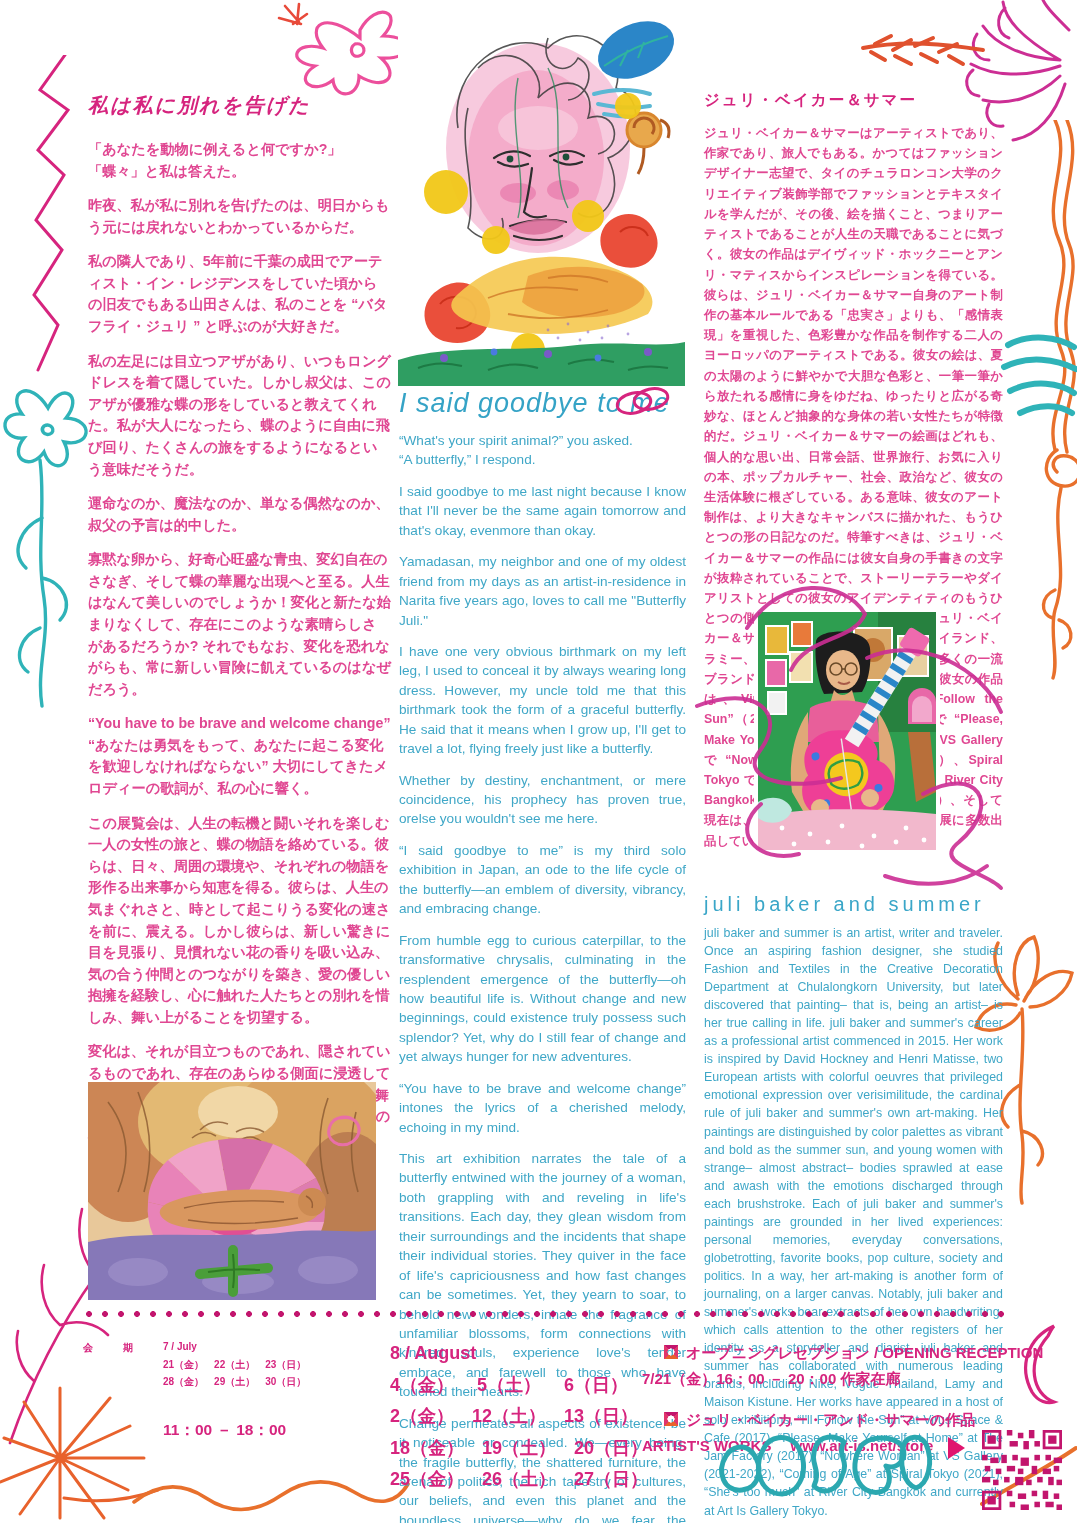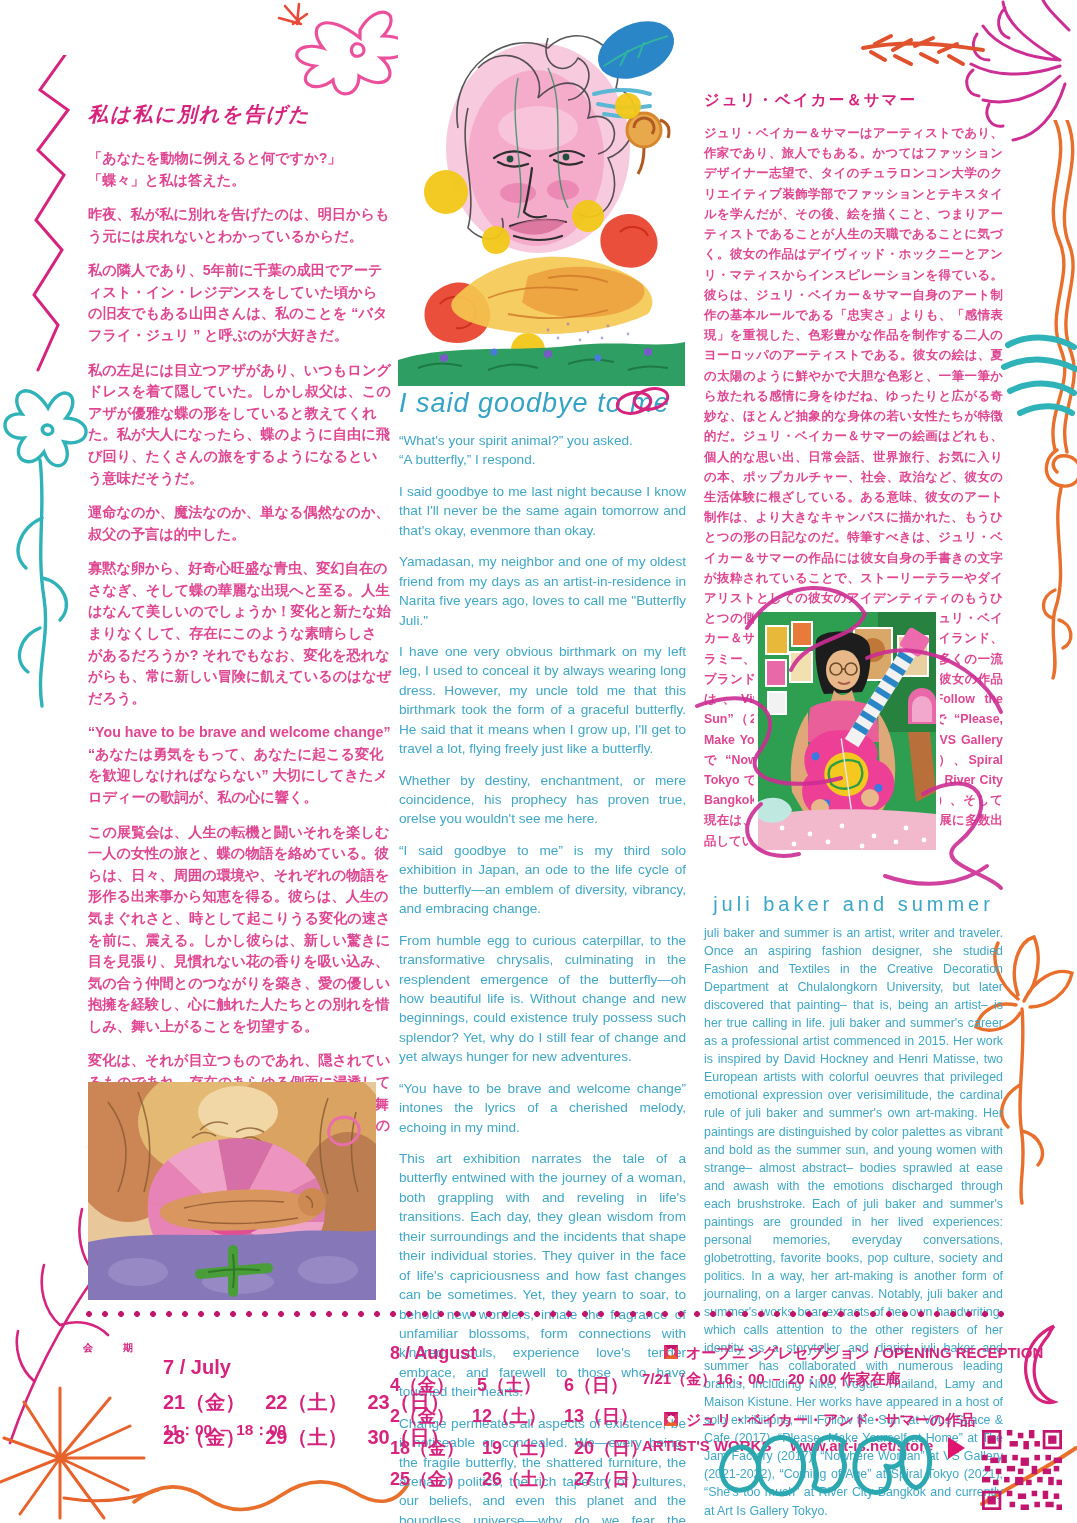--- a/index.html
+++ b/index.html
@@ -8,21 +8,21 @@
     position:relative; width:1077px; height:1523px; margin:0 auto;
     background:#ffffff; overflow:hidden;
     font-family:"Liberation Sans","DejaVu Sans",sans-serif;
   }
   .deco { position:absolute; pointer-events:none; }
 
   
   .col-left { position:absolute; left:88px; top:88px; width:303px; color:#e04792; }
   .jp-main-title {
     font-size:20px; font-weight:bold; font-style:italic; letter-spacing:2px;
-    color:#d6247e; margin:13px 0 20px 0;
+    color:#d6247e; margin:4px 0 20px 0;
   }
   .col-left p {
     font-size:14.2px; line-height:1.52; font-weight:600; margin:0 0 13px 0;
     white-space:pre-line;
   }
 
   
   .painting-top { position:absolute; left:398px; top:8px; width:287px; height:378px; }
   .col-center { position:absolute; left:399px; top:388px; width:287px; }
   .en-main-title {
@@ -40,38 +40,38 @@
     font-size:15.5px; font-weight:bold; letter-spacing:2px;
     color:#d6247e; margin:0 0 12px 0;
   }
   .jp-right-text {
     font-size:12.4px; line-height:1.63; font-weight:600; color:#e04792;
     text-align:justify;
   }
   .artist-photo { position:absolute; left:758px; top:612px; width:178px; height:238px; box-shadow:0 0 0 4px #fff; }
   .col-right-en { position:absolute; left:704px; top:893px; width:299px; }
   .en-right-title {
-    text-align:center; font-size:20px; letter-spacing:4px; color:#3aa6c8;
+    font-size:20px; letter-spacing:4px; color:#3aa6c8;
     margin:0 0 8px 0; font-weight:normal;
   }
   .en-right-text {
     font-size:12.4px; line-height:1.455; color:#3fa7c7; text-align:justify;
   }
 
   
   .dotted-line {
     position:absolute; left:85px; top:1310px; width:925px; height:8px;
     background-image:radial-gradient(circle at 4px 4px, #c2156d 2.6px, transparent 3.2px);
     background-size:16px 8px; background-repeat:repeat-x;
   }
 
   
   .footer-text { color:#d6247e; font-weight:600; }
   .kaiki { position:absolute; left:83px; top:1341px; font-size:10px; letter-spacing:10px; }
-  .july-block { position:absolute; left:163px; top:1338px; font-size:20px; line-height:1.75;margin-top:12px; }
+  .july-block { position:absolute; left:163px; top:1338px; font-size:10px; line-height:1.75; }
   .august-block { position:absolute; left:390px; top:1338px; font-size:18px; line-height:1.75; }
   .hours { position:absolute; left:163px; top:1420px; font-size:15.5px; }
   .reception-block { position:absolute; left:620px; top:1340px; font-size:15px; line-height:1.75; }
   .reception-row { display:flex; align-items:flex-start;padding-left:44px; }
   .bullet-icon {
     display:inline-block; width:14px; height:14px; margin:5px 8px 0 0; flex:none;
     background:
       conic-gradient(from 45deg, #e0356c 0 90deg, #e8622c 0 180deg, #e0356c 0 270deg, #c2156d 0);
     -webkit-mask: radial-gradient(circle, transparent 0, transparent 3.5px, #000 3.6px);
             mask: radial-gradient(circle, transparent 0, transparent 3.5px, #000 3.6px);

